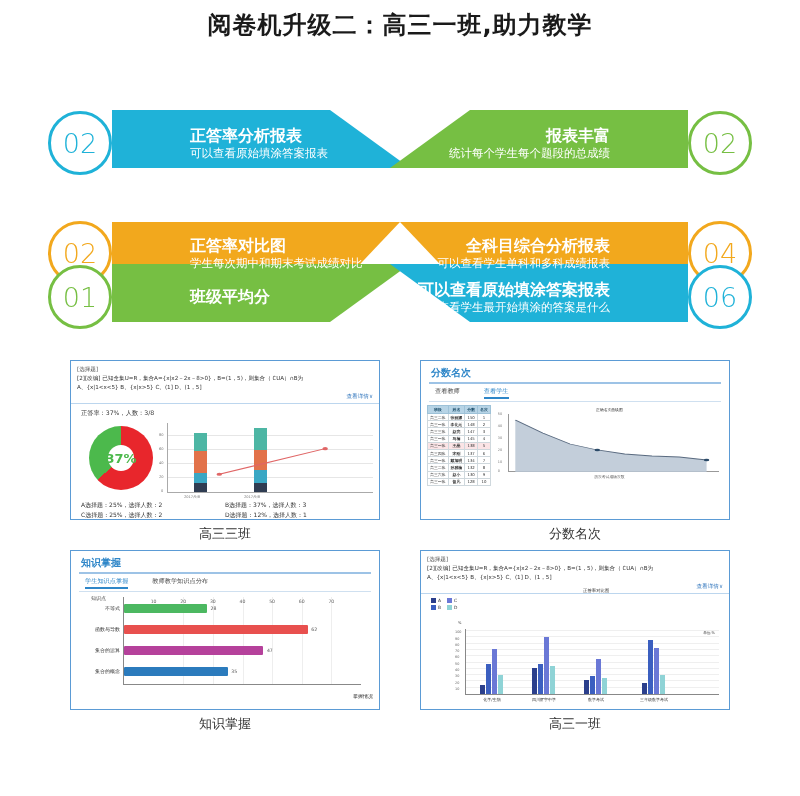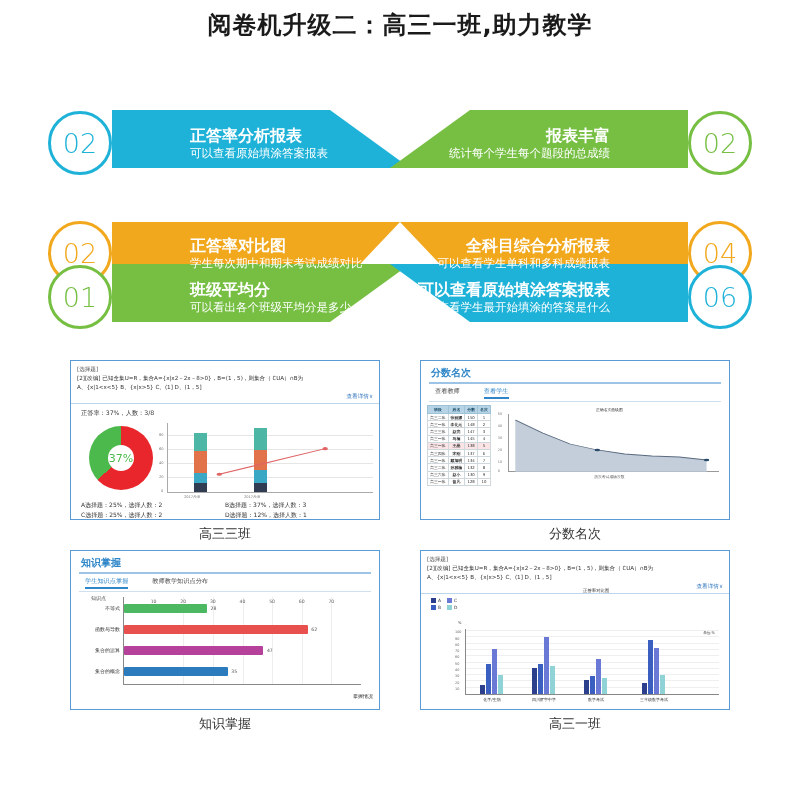--- a/index.html
+++ b/index.html
@@ -107,21 +107,21 @@
 
   .chart-row { display: flex; align-items: center; padding: 2px 6px 0 6px; height: 78px; }
 
   .donut { width: 64px; height: 64px; border-radius: 50%;
            background: conic-gradient(#e8262c 0 63%, #4cb94c 63% 100%);
            position: relative; margin-left: 12px; }
   .donut::after { content:""; position:absolute; left:19px; top:19px; width:26px; height:26px;
            border-radius:50%; background:#fff; }
   .donut-val { position:absolute; left:0; top:0; width:64px; height:64px;
            display:flex; align-items:center; justify-content:center;
-           font-size:11px; font-weight:normal; color:#4cb94c; z-index:2; }
+           font-size:13px; font-weight:bold; color:#4cb94c; z-index:2; }
 
   .stackchart { flex:1; height: 70px; margin-left: 14px; position: relative;
                 border-left:1px solid #aaa; border-bottom:1px solid #aaa; }
   .gridline { position:absolute; left:0; right:0; height:1px; background:#e6e6e6; }
   .stackbar { position:absolute; bottom:0; width:13px; }
   .seg { width:100%; font-size:3.6px; color:#fff; text-align:center; line-height:1; }
   .trendline { position:absolute; left:0; top:0; width:100%; height:100%; }
   .axlab { position:absolute; font-size:3.6px; color:#777; }
 
   .opt-grid { display:flex; flex-wrap:wrap; padding: 4px 10px 0 10px; }
@@ -212,21 +212,20 @@
   <div class="circle" style="left:48px; top:175px; color:#f2a81d;">02</div>
 
   <div class="ribbon right" style="right:112px; top:178px; width:300px;">
     <div class="r-title">全科目综合分析报表</div>
     <div class="r-sub">可以查看学生单科和多科成绩报表</div>
   </div>
   <div class="circle" style="right:48px; top:175px; color:#f2a81d;">04</div>
 
   <div class="ribbon left" style="left:112px; top:222px; width:290px;">
     <div class="r-title">班级平均分</div>
-    <div class="r-sub">可以看出各个班级平均分是多少</div>
   </div>
   <div class="circle" style="left:48px; top:219px; color:#76bf43;">01</div>
 
   <div class="ribbon right" style="right:112px; top:222px; width:300px;">
     <div class="r-title">可以查看原始填涂答案报表</div>
     <div class="r-sub">可以查看学生最开始填涂的答案是什么</div>
   </div>
   <div class="circle" style="right:48px; top:219px; color:#1fb2d8;">06</div>
 
 </div>

